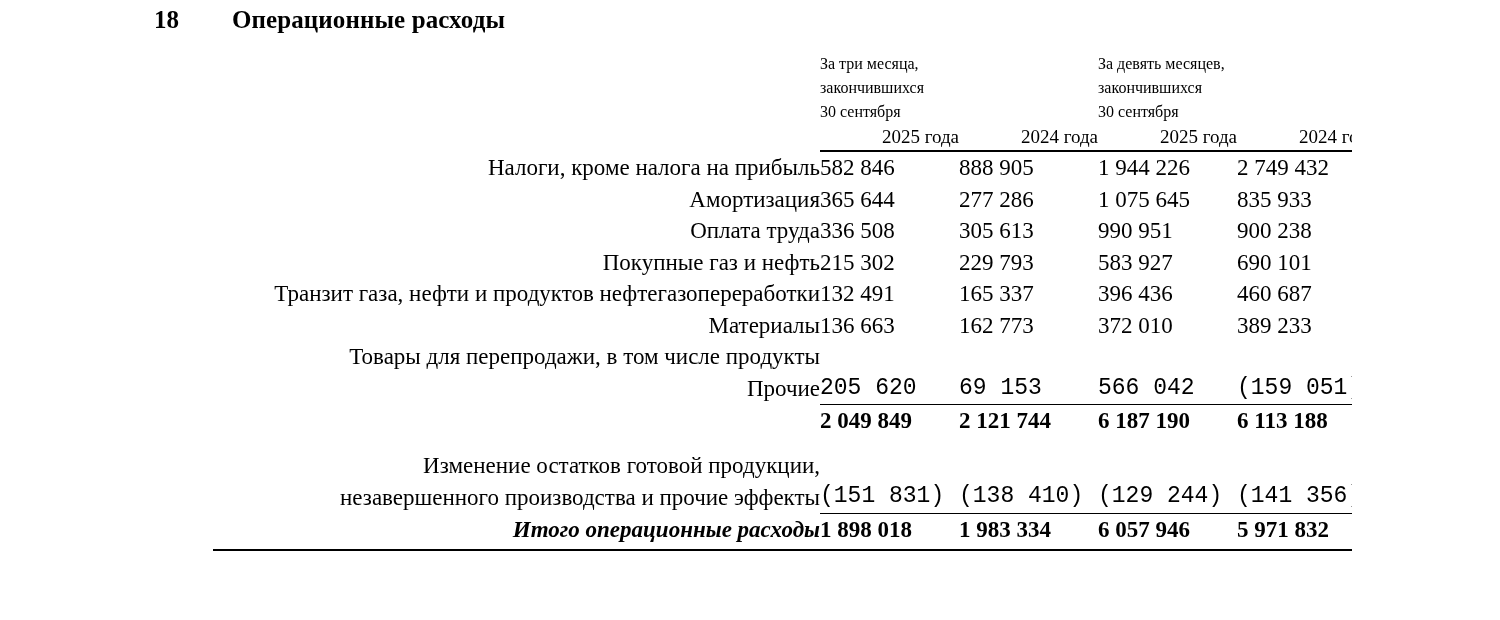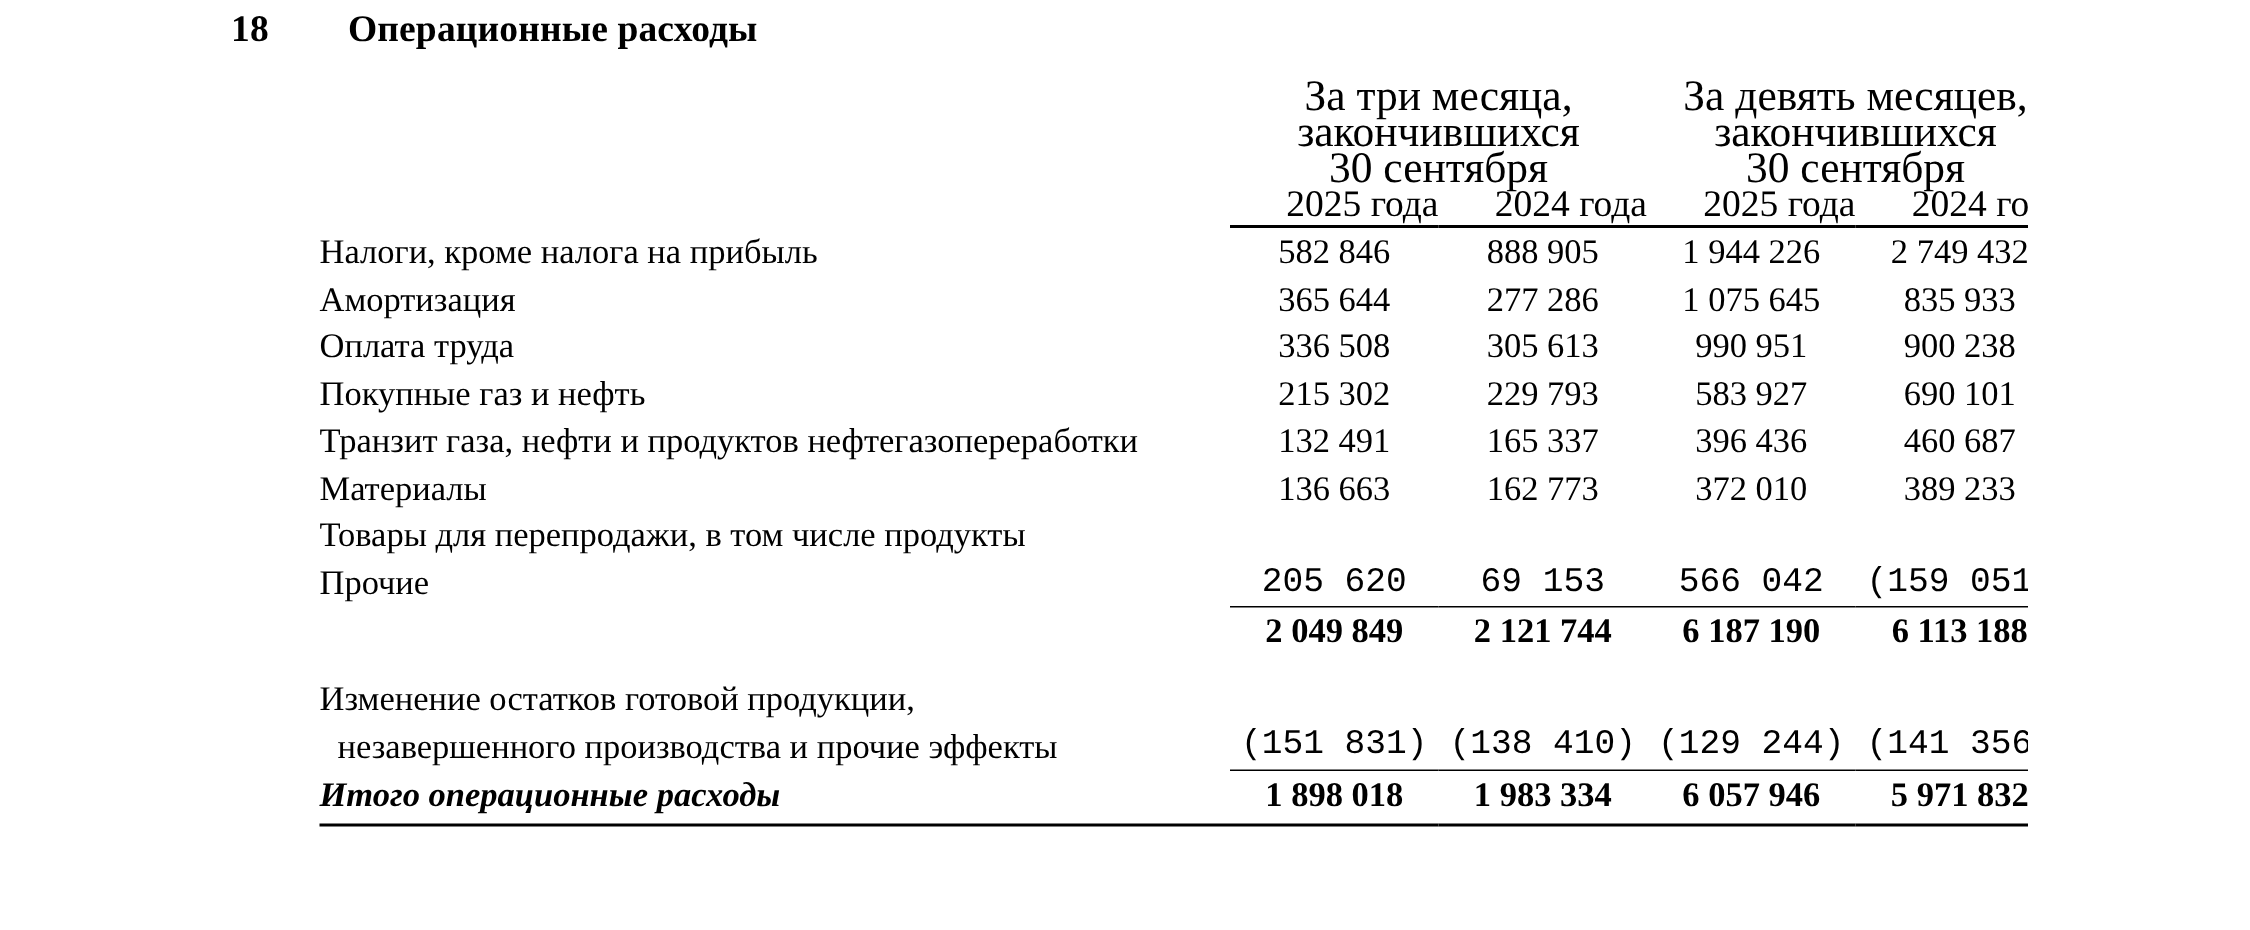--- a/index.html
+++ b/index.html
@@ -55,49 +55,49 @@
     vertical-align: bottom;
     font-weight: normal;
   }
 
   .col-label { width: 607px; }
   .col-num   { width: 139px; }
 
   
   .hdr-spacer { height: 1px; }
   .hdr-group {
-    text-align: center;
+    text-align: left;
     font-weight: bold;
-    font-size: 29px;
+    font-size: 16px;
     line-height: 24px;
     padding-bottom: 2px;
     white-space: pre-line;
   }
   .hdr-year {
     text-align: right;
     font-weight: bold;
-    font-size: 25px;
+    font-size: 19px;
     line-height: 26px;
     padding-right: 4px;
     padding-bottom: 1px;
   }
   tr.hdr-year-row td.ruled {
     border-bottom: 2px solid #000;
   }
 
   
   .lbl {
-    text-align: left;
+    text-align: right;
     line-height: 31.5px;
     padding-right: 10px;
     white-space: nowrap;
   }
   .lbl.indent2 { padding-left: 12px; }
   .num {
-    text-align: center;
+    text-align: left;
     line-height: 31.5px;
     padding-right: 4px;
     white-space: nowrap;
     font-variant-numeric: lining-nums;
   }
   .num.u { border-bottom: 1.6px solid #000; font-family: Liberation Mono, monospace; }
   .row-total .num,
   .row-total .lbl { font-weight: bold; }
   .row-grand .num { font-weight: bold; }
   .row-grand .lbl { font-weight: bold; font-style: italic; }

